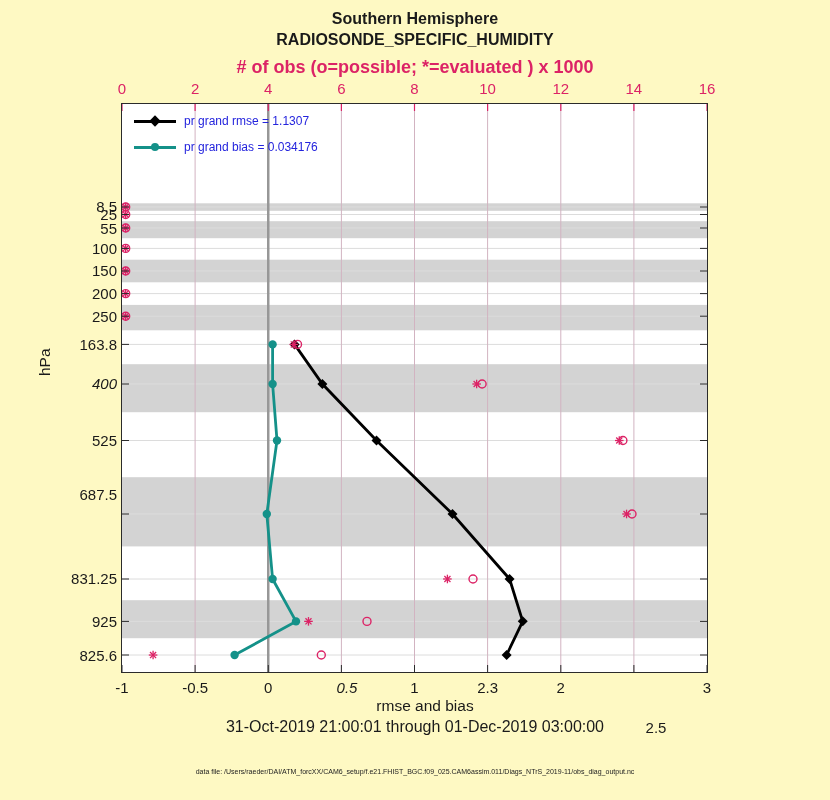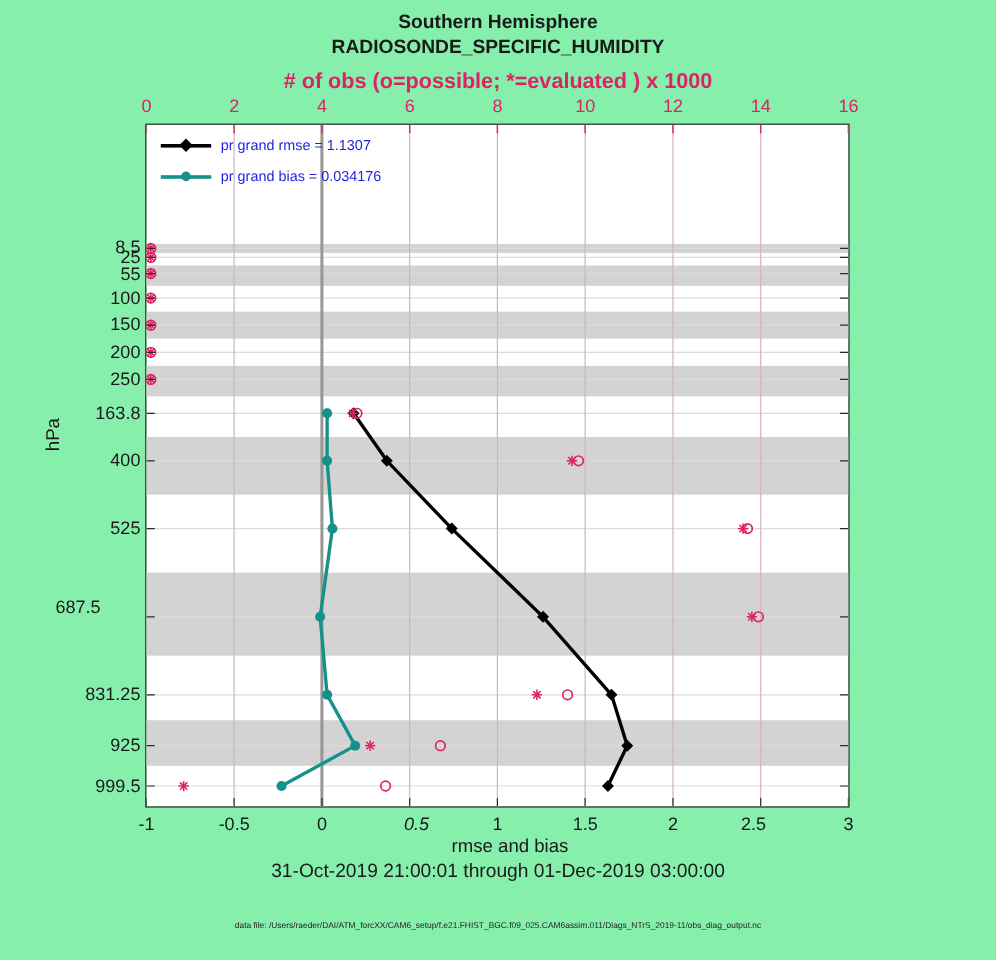--- a/index.html
+++ b/index.html
@@ -1,17 +1,17 @@
 <!DOCTYPE html>
 <html><head>
 <meta charset="utf-8">
 <style>
   html,body{margin:0;padding:0;background:#fff;}
   #fig{
-    position:relative;width:830px;height:800px;background:#86efac;overflow:hidden;
+    position:relative;width:830px;height:800px;background:#fef9c3;overflow:hidden;
     font-family:"Liberation Sans","DejaVu Sans",sans-serif;color:#1a1a1a;
   }
   .ctr{position:absolute;left:0;width:830px;text-align:center;}
   .title1{top:10px;font-size:16px;font-weight:bold;}
   .title2{top:31px;font-size:16px;font-weight:bold;}
   .obslab{top:57px;font-size:18px;font-weight:bold;color:#dc2366;}
   .xlab{top:697px;font-size:15.5px;padding-left:10px;}
   .datelab{top:718px;font-size:16px;}
   .filelab{top:768px;font-size:7px;color:#222;}
   #plotbox{
@@ -267,31 +267,31 @@
     <div class="tt" style="left: 389.5px;">8</div>
     <div class="tt" style="left: 462.625px;">10</div>
     <div class="tt" style="left: 535.75px;">12</div>
     <div class="tt" style="left: 608.875px;">14</div>
     <div class="tt" style="left: 682px;">16</div>
     <div class="bt" style="left: 94px;">-1</div>
     <div class="bt" style="left: 167.125px;">-0.5</div>
     <div class="bt" style="left: 240.25px;">0</div>
     <div class="bt" style="left: 319px; font-style: italic;">0.5</div>
     <div class="bt" style="left: 386.5px;">1</div>
-    <div class="bt" style="left: 459.625px;">1.5</div>
+    <div class="bt" style="left: 459.625px;">2.3</div>
     <div class="bt" style="left: 532.75px;">2</div>
-    <div class="bt" style="left: 600px;">2.5</div>
+    <div class="bt" style="left: 628px; margin-top: 40px;">2.5</div>
     <div class="bt" style="left: 679px;">3</div>
     <div class="yl" style="top: 198.493px;">8.5</div>
     <div class="yl" style="top: 205.953px;">25</div>
     <div class="yl" style="top: 219.517px;">55</div>
     <div class="yl" style="top: 239.862px;">100</div>
     <div class="yl" style="top: 262.468px;">150</div>
     <div class="yl" style="top: 285.074px;">200</div>
     <div class="yl" style="top: 307.681px;">250</div>
     <div class="yl" style="top: 335.938px;">163.8</div>
-    <div class="yl" style="top: 375.499px;">400</div>
+    <div class="yl" style="top: 375.499px; font-style: italic;">400</div>
     <div class="yl" style="top: 432.014px;">525</div>
-    <div class="yl" style="top: 498px; text-align: center;">687.5</div>
+    <div class="yl" style="top: 486px;">687.5</div>
     <div class="yl" style="top: 570.476px;">831.25</div>
     <div class="yl" style="top: 612.862px;">925</div>
-    <div class="yl" style="top: 646.545px;">999.5</div>
+    <div class="yl" style="top: 646.545px;">825.6</div>
   </div>
 
 </body></html>

